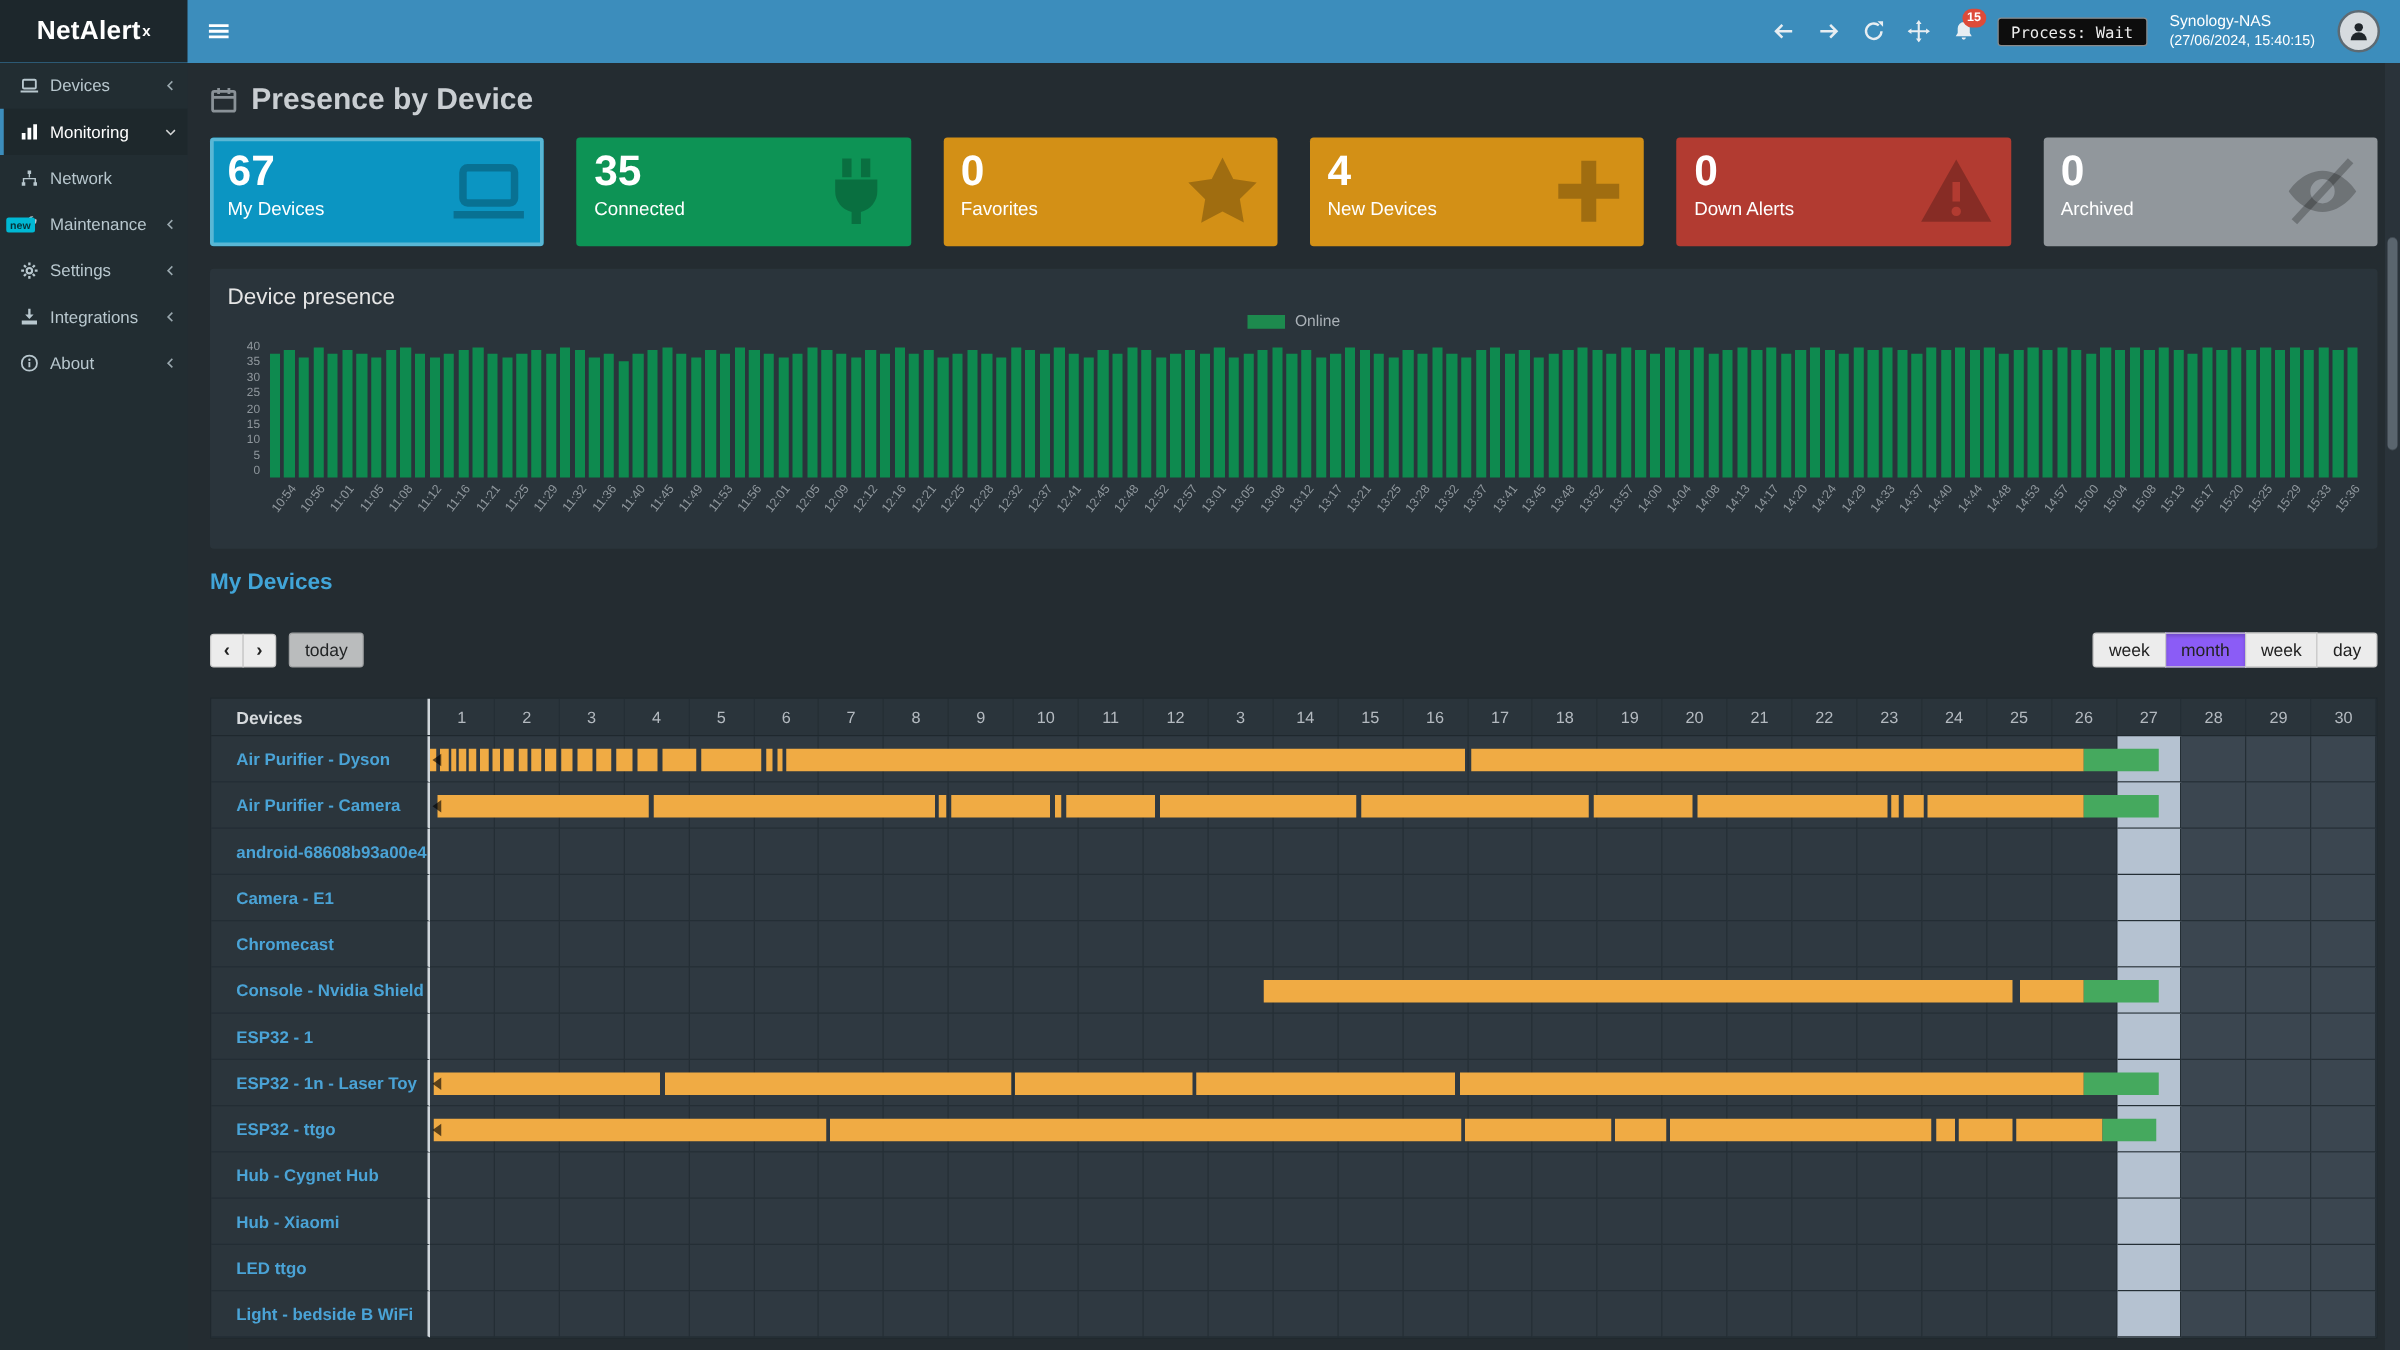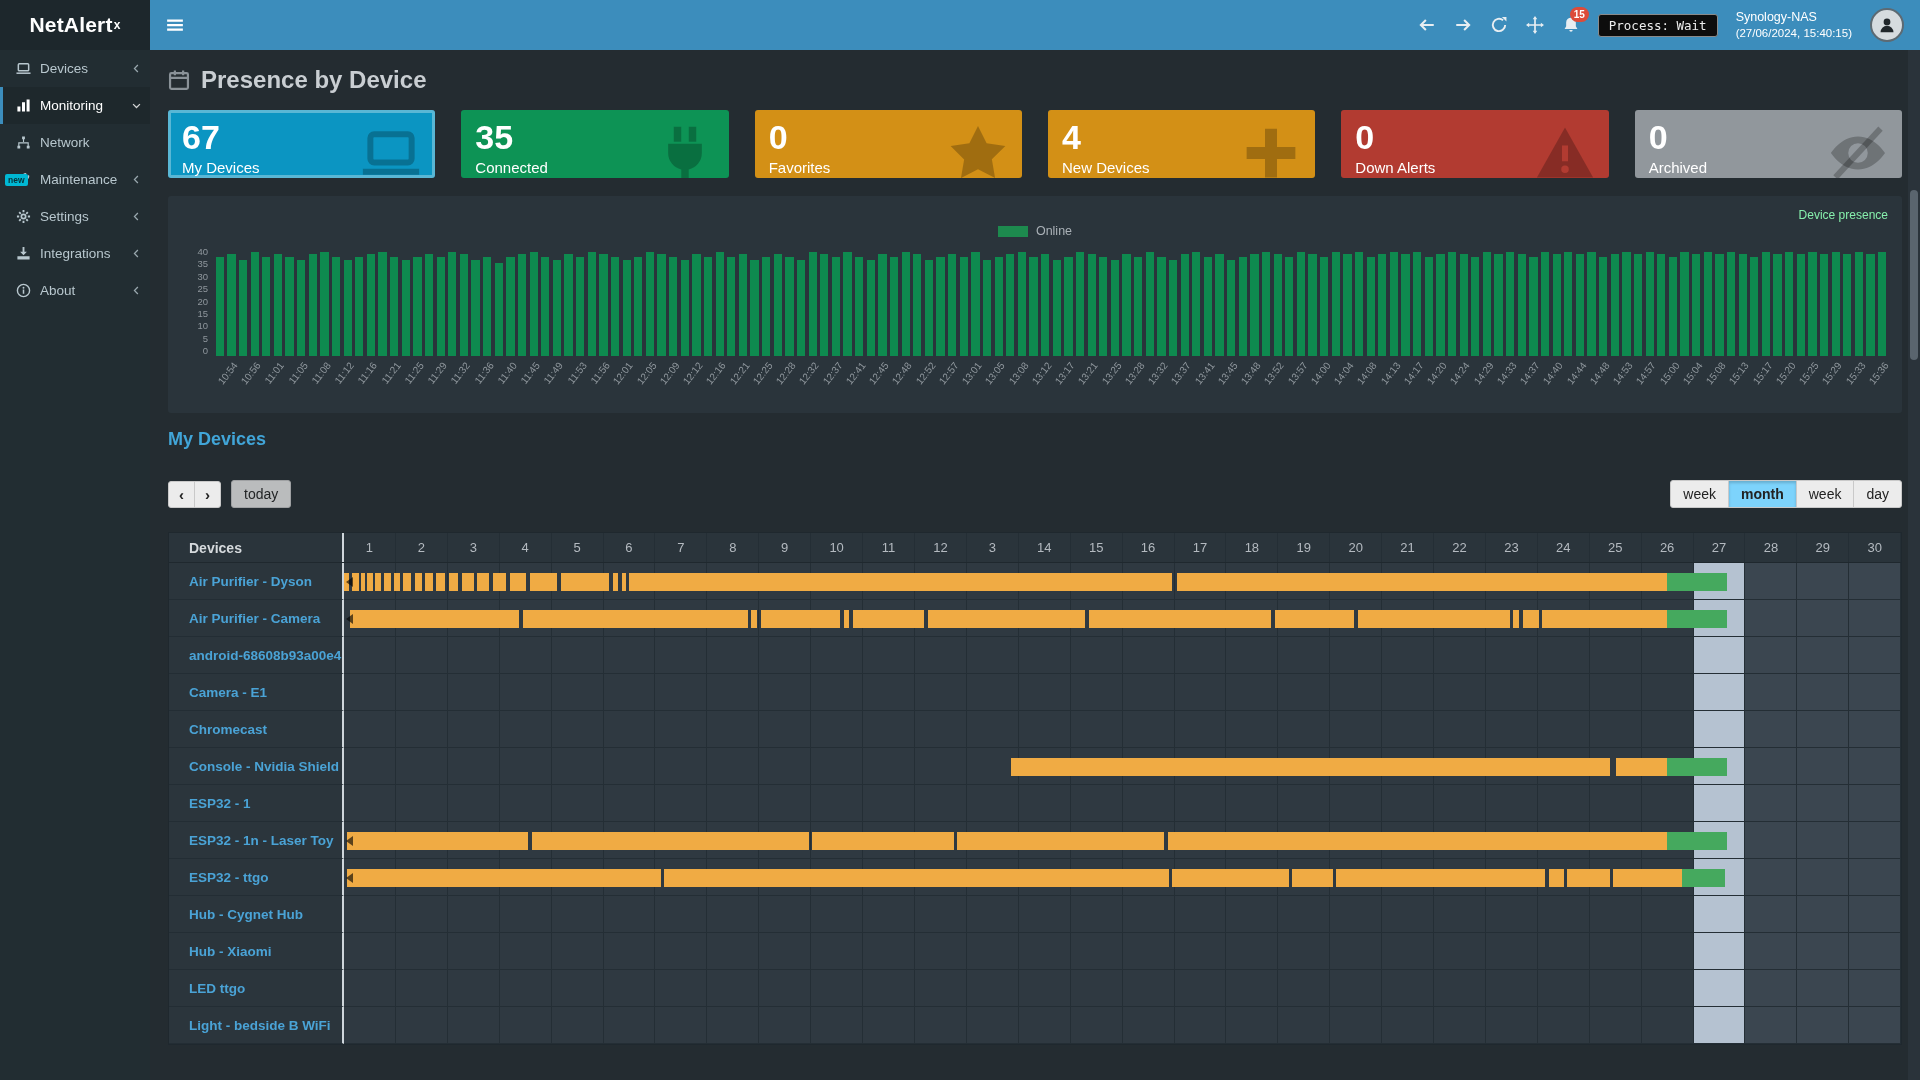--- a/index.html
+++ b/index.html
@@ -50,31 +50,31 @@
 
   
   .main { position:absolute; top:50px; left:150px; right:0; bottom:0; padding:12px 18px;
           overflow:hidden; }
   .page-title-row { display:flex; align-items:center; gap:11px; color:#c9ced2;
                     margin:4px 0 16px; }
   .page-title-row .ticon { width:22px; height:22px; color:#8a9298; }
   .page-title { font-size:24px; font-weight:600; }
 
   .cards { display:flex; gap:26px; margin-bottom:18px; }
-  .card { flex:1; height:68px; border-radius:3px; position:relative; color:#fff;
+  .card { flex:1; height:87px; border-radius:3px; position:relative; color:#fff;
           padding:9px 14px; overflow:hidden; cursor:pointer; }
   .card.card-active { box-shadow: inset 0 0 0 3px rgba(255,255,255,.32); }
   .card-value { font-size:34px; font-weight:bold; line-height:1.1; }
   .card-label { font-size:15px; margin-top:3px; }
   .card-icon { position:absolute; right:14px; top:13px; width:60px; height:60px;
                color:rgba(0,0,0,.24); }
   .card-icon svg { width:100%; height:100%; }
 
   .panel { background:#2a343b; border-radius:3px; padding:12px 14px 8px; margin-bottom:16px; }
-  .panel-title { color:#86efac; font-size:12px; margin-bottom:2px;text-align:right; }
+  .panel-title { color:#e5e5e5; font-size:18px; margin-bottom:2px; }
   .legend { display:flex; justify-content:center; align-items:center; gap:8px;
             color:#aab1b7; font-size:12.5px; margin:2px 0 8px; }
   .swatch { width:30px; height:11px; background:#1d8a4e; display:inline-block; }
 
   .chart { display:flex; }
   .y-axis { width:32px; flex:none; display:flex; flex-direction:column;
             justify-content:space-between; height:110px; font-size:9.5px; color:#8f979d;
             text-align:right; padding-right:6px; }
   .plot { flex:1; min-width:0; }
   .bars { display:flex; align-items:flex-end; height:110px; }
@@ -89,21 +89,21 @@
   .cal-heading { color:#41a5d8; font-size:18px; font-weight:bold; margin:8px 0 30px; }
   .cal-toolbar { display:flex; align-items:center; margin-bottom:24px; position:relative; }
   .btn { background:#ececec; border:1px solid #c9c9c9; color:#222; font-size:14px;
          padding:5px 12px; cursor:pointer; font-family:"Liberation Sans",sans-serif; }
   .btn-nav { font-weight:bold; font-size:15px; padding:4px 10px; }
   .grp .btn { margin-left:-1px; border-radius:0; }
   .grp .btn:first-child { border-radius:3px 0 0 3px; margin-left:0; }
   .grp .btn:last-child { border-radius:0 3px 3px 0; }
   .grp { display:flex; }
   .btn-today { margin-left:10px; border-radius:3px; opacity:.75; }
-  .btn.active { background:#7dd3fc; box-shadow:inset 0 2px 3px rgba(0,0,0,.18);font-weight:bold; }
+  .btn.active { background:#8b5cf6; box-shadow:inset 0 2px 3px rgba(0,0,0,.18); }
   .cal-title { position:absolute; left:0; right:0; text-align:center; color:#d3d7da;
                font-size:20px; pointer-events:none; }
   .view-group { margin-left:auto; }
 
   .cal-table { border:1px solid #1f282e; }
   .cal-head { display:flex; height:30px; background:#2a343b; border-bottom:1px solid #1f282e; }
   .dev-col { width:175px; flex:none; display:flex; align-items:center; padding-left:20px;
              border-right:2px solid #cfd6db; }
   .cal-head .dev-col { color:#d6dadd; font-weight:bold; font-size:14px; }
   .day-heads { flex:1; display:flex; }

